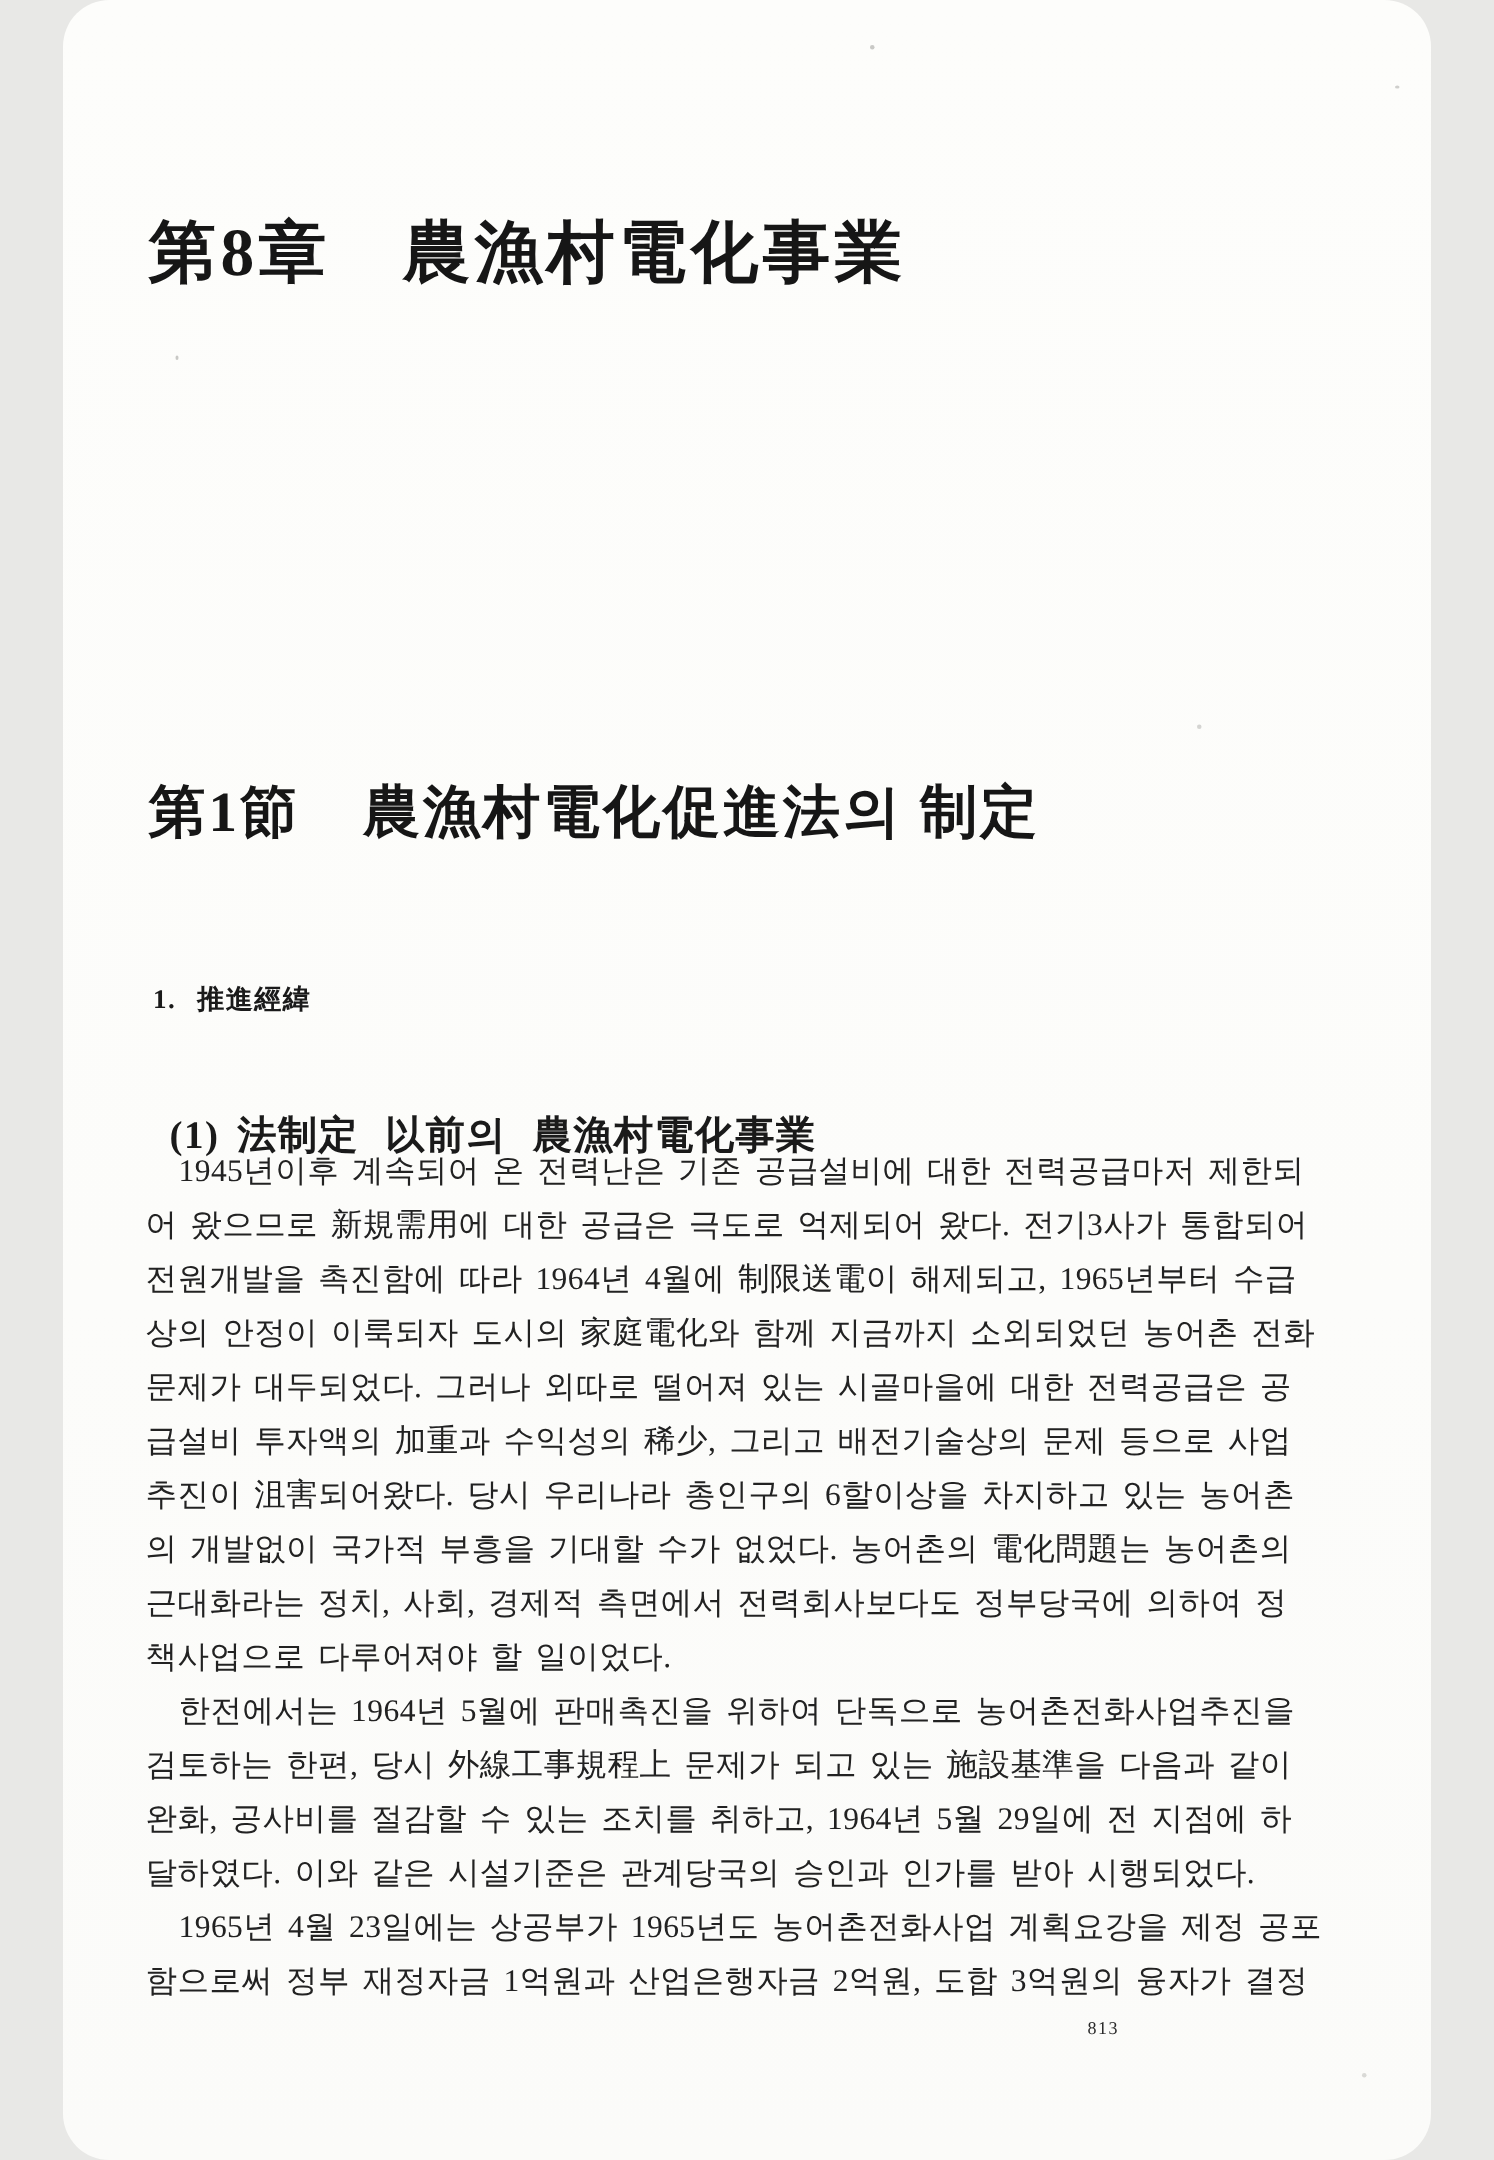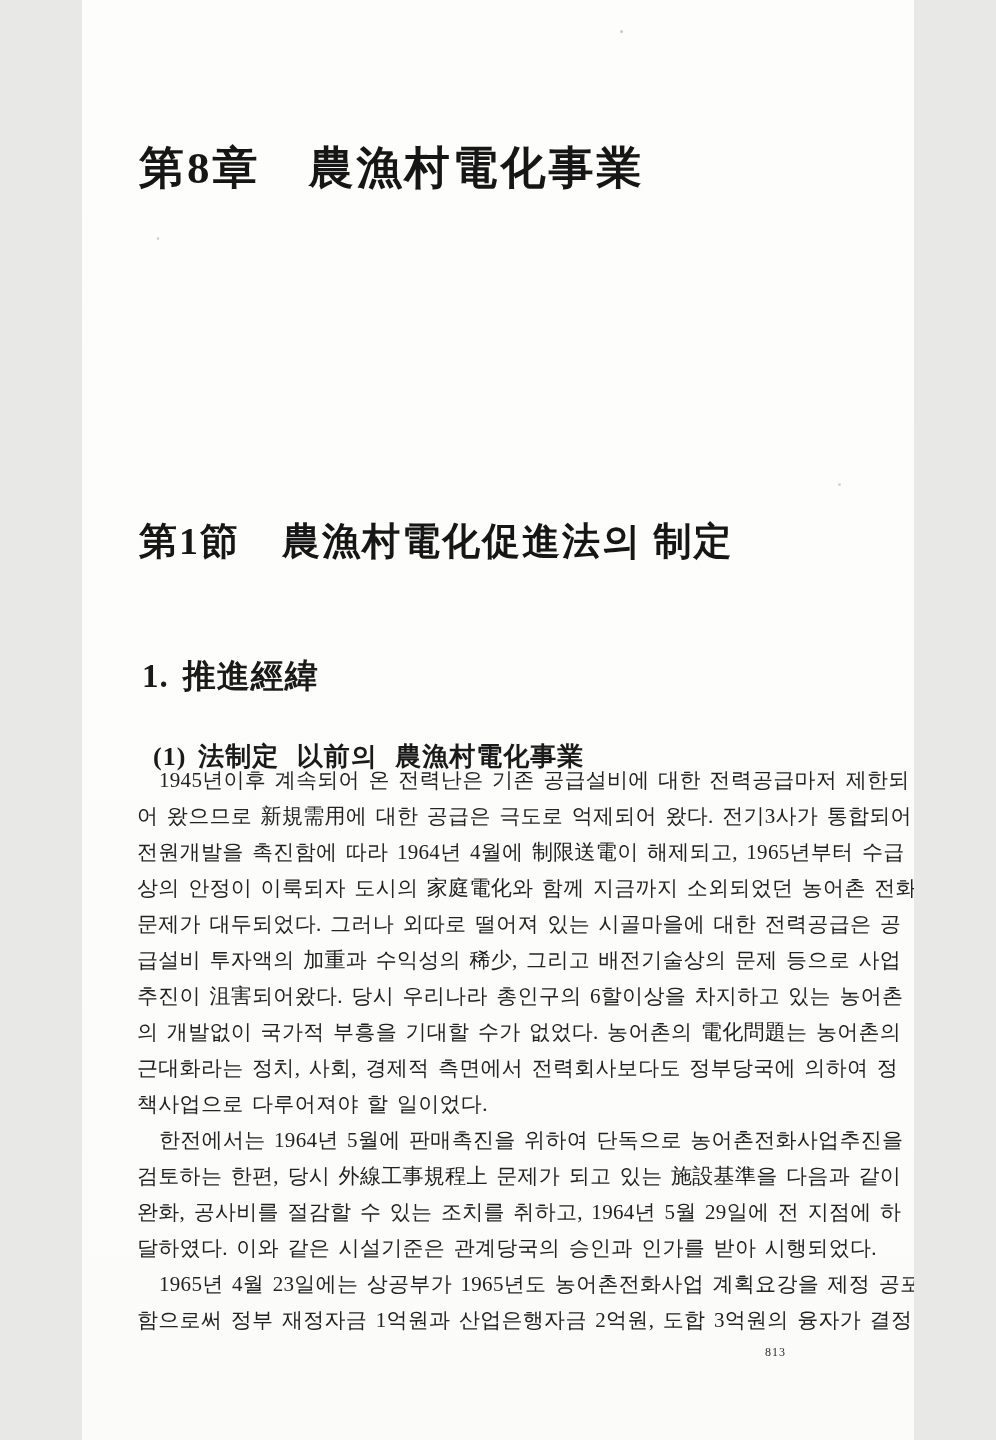--- a/index.html
+++ b/index.html
@@ -2,27 +2,28 @@
 <html><head>
 <meta charset="utf-8">
 <style>
   html, body {
     margin: 0;
     padding: 0;
     background: #e8e8e6;
   }
   .page {
     position: relative;
-    width: 832px;
+    width: 912px;
     height: 1440px;
     margin: 0 auto;
     background: linear-gradient(180deg, #fdfdfb 0%, #fcfcfa 60%, #fbfbf9 100%);
     color: #1d1d1d;
     font-family: "Liberation Serif", "DejaVu Serif", serif;
     overflow: hidden;
+    border-radius: 31px;
   }
 
   
   .chapter-heading {
     position: absolute;
     left: 57px;
     top: 138px;
     margin: 0;
     font-size: 45px;
     font-weight: 600;
@@ -43,21 +44,21 @@
     white-space: nowrap;
     color: #161616;
   }
   .section-heading .num { margin-right: 42px; }
 
   .subsection-heading {
     position: absolute;
     left: 60px;
     top: 654px;
     margin: 0;
-    font-size: 33px;
+    font-size: 18px;
     font-weight: 700;
     letter-spacing: 1px;
     white-space: nowrap;
     color: #1a1a1a;
   }
   .subsection-heading .num { margin-right: 14px; }
 
   .subsubsection-heading {
     position: absolute;
     left: 55px;

